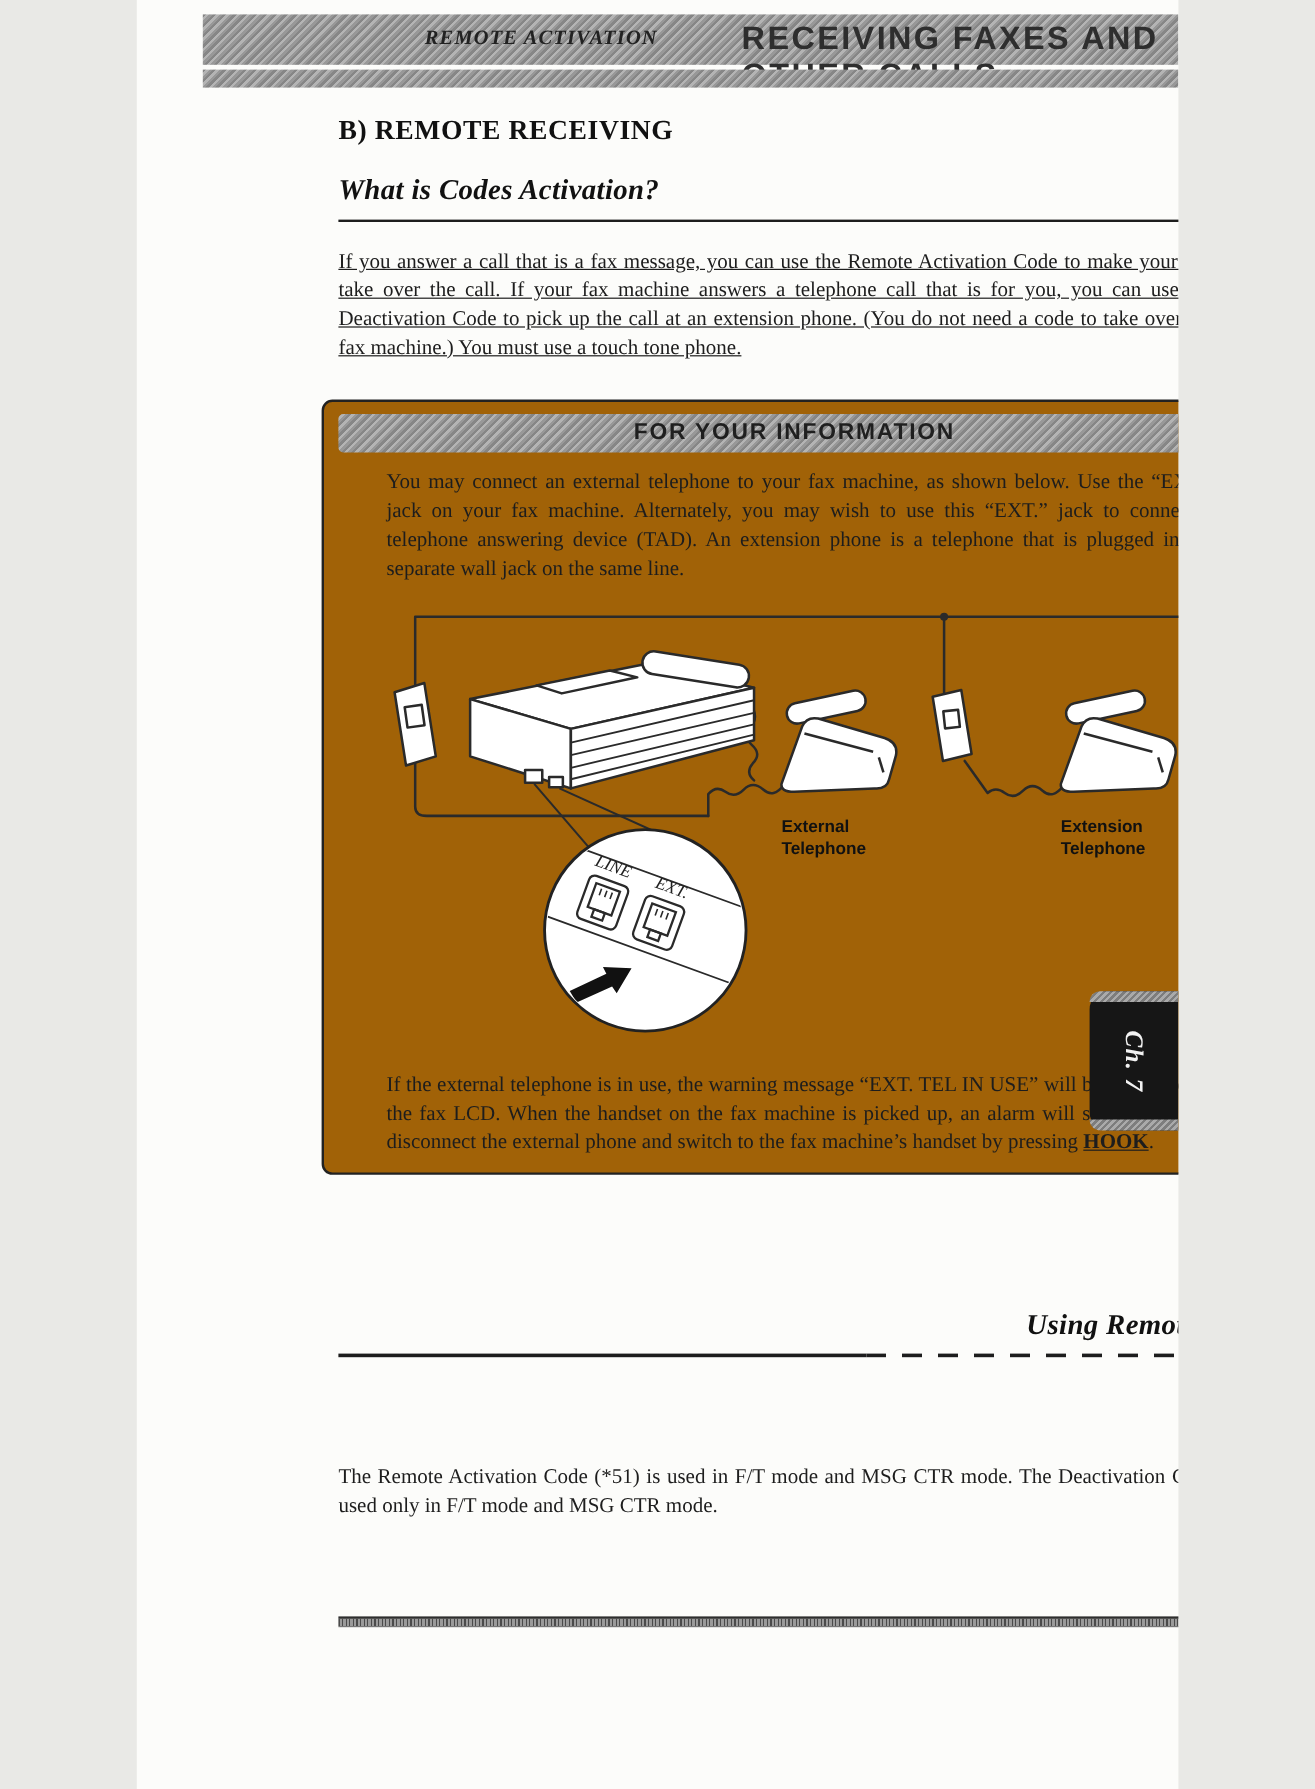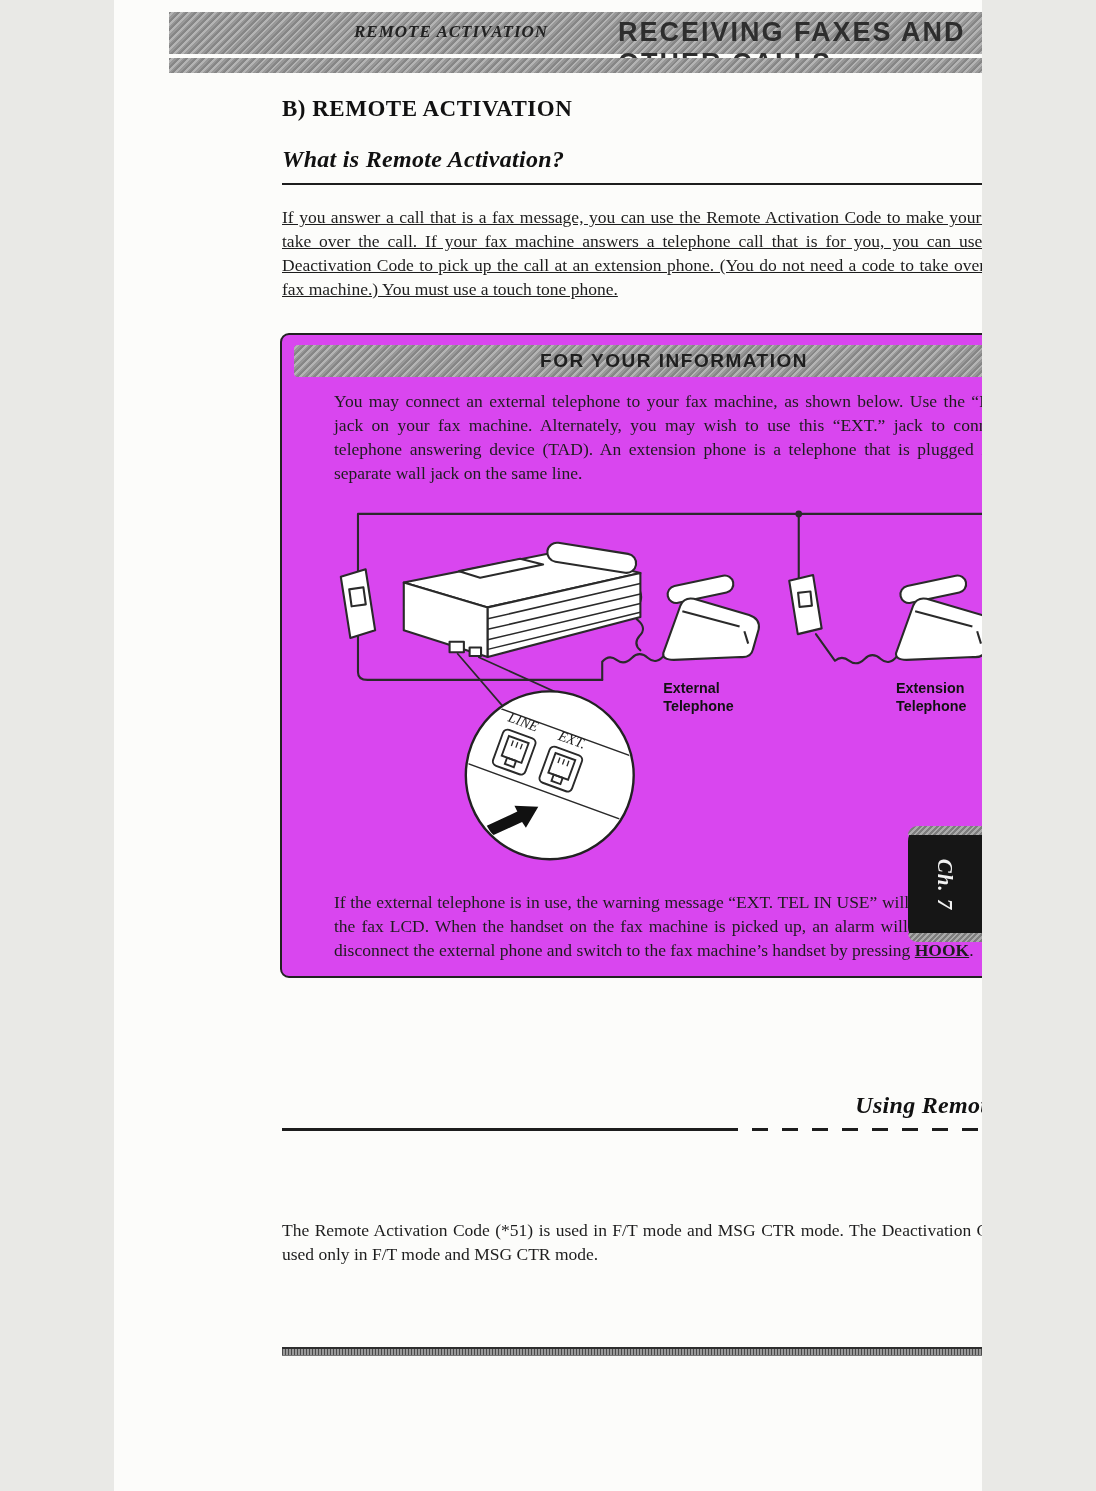--- a/index.html
+++ b/index.html
@@ -31,23 +31,23 @@
   }
   .whatis-h {
     position:absolute; top:146px; left:168px; width:784px;
     padding-bottom:10px; border-bottom:2.5px solid #1d1d1d;
   }
   .body-p {
     font-size:17.5px; line-height:24px; text-align:justify; color:#1d1d1d;
   }
   .whatis-body { position:absolute; top:205px; left:168px; width:792px;text-decoration:underline; }
   .infobox {
-    position:absolute; top:333px; left:166px; width:788px;
+    position:absolute; top:333px; left:154px; width:788px;
     border:2.5px solid #222; border-radius:9px;
-    padding:10px 12px 14px 12px; background:#d946ef;
+    padding:10px 12px 14px 12px; background:#a16207;
   }
   .banner {
     height:32px; border-radius:4px; display:flex; align-items:center; justify-content:center;
     font:600 19px "Liberation Sans", sans-serif; letter-spacing:1.5px; color:#1f1f1f;
   }
   .info-h {
     margin:16px 28px 0 38px;
     font:italic 700 20px "Liberation Serif", serif; color:#111;
     padding-bottom:8px; border-bottom:1.5px dashed #666;
   }
@@ -95,23 +95,23 @@
 <body>
 
 <div class="page">
 
   <div class="band1 hatch">
     <span class="hdr-left">REMOTE ACTIVATION</span>
     <span class="hdr-right">RECEIVING FAXES AND OTHER CALLS</span>
   </div>
   <div class="band2 hatch"></div>
 
-  <h1 class="sec-title">B) REMOTE ACTIVATION</h1>
-
-  <h2 class="whatis-h script-h">What is Remote Activation?</h2>
+  <h1 class="sec-title">B) REMOTE RECEIVING</h1>
+
+  <h2 class="whatis-h script-h">What is Codes Activation?</h2>
 
   <p class="whatis-body body-p">If you answer a call that is a fax message, you can use the Remote Activation Code to make your fax machine take over the call. If your fax machine answers a telephone call that is for you, you can use the Remote Deactivation Code to pick up the call at an extension phone. (You do not need a code to take over a call at the fax machine.) You must use a touch tone phone.</p>
 
   <div class="infobox">
     <div class="banner hatch">FOR YOUR INFORMATION</div>
     <p class="info-p1 body-p">You may connect an external telephone to your fax machine, as shown below. Use the “EXT.” jack on your fax machine. Alternately, you may wish to use this “EXT.” jack to connect a telephone answering device (TAD). An extension phone is a telephone that is plugged into a separate wall jack on the same line.</p>
 
     <div class="diagram-wrap">
       <svg width="706" viewBox="0 0 740 412" xmlns="http://www.w3.org/2000/svg">
         <defs>

